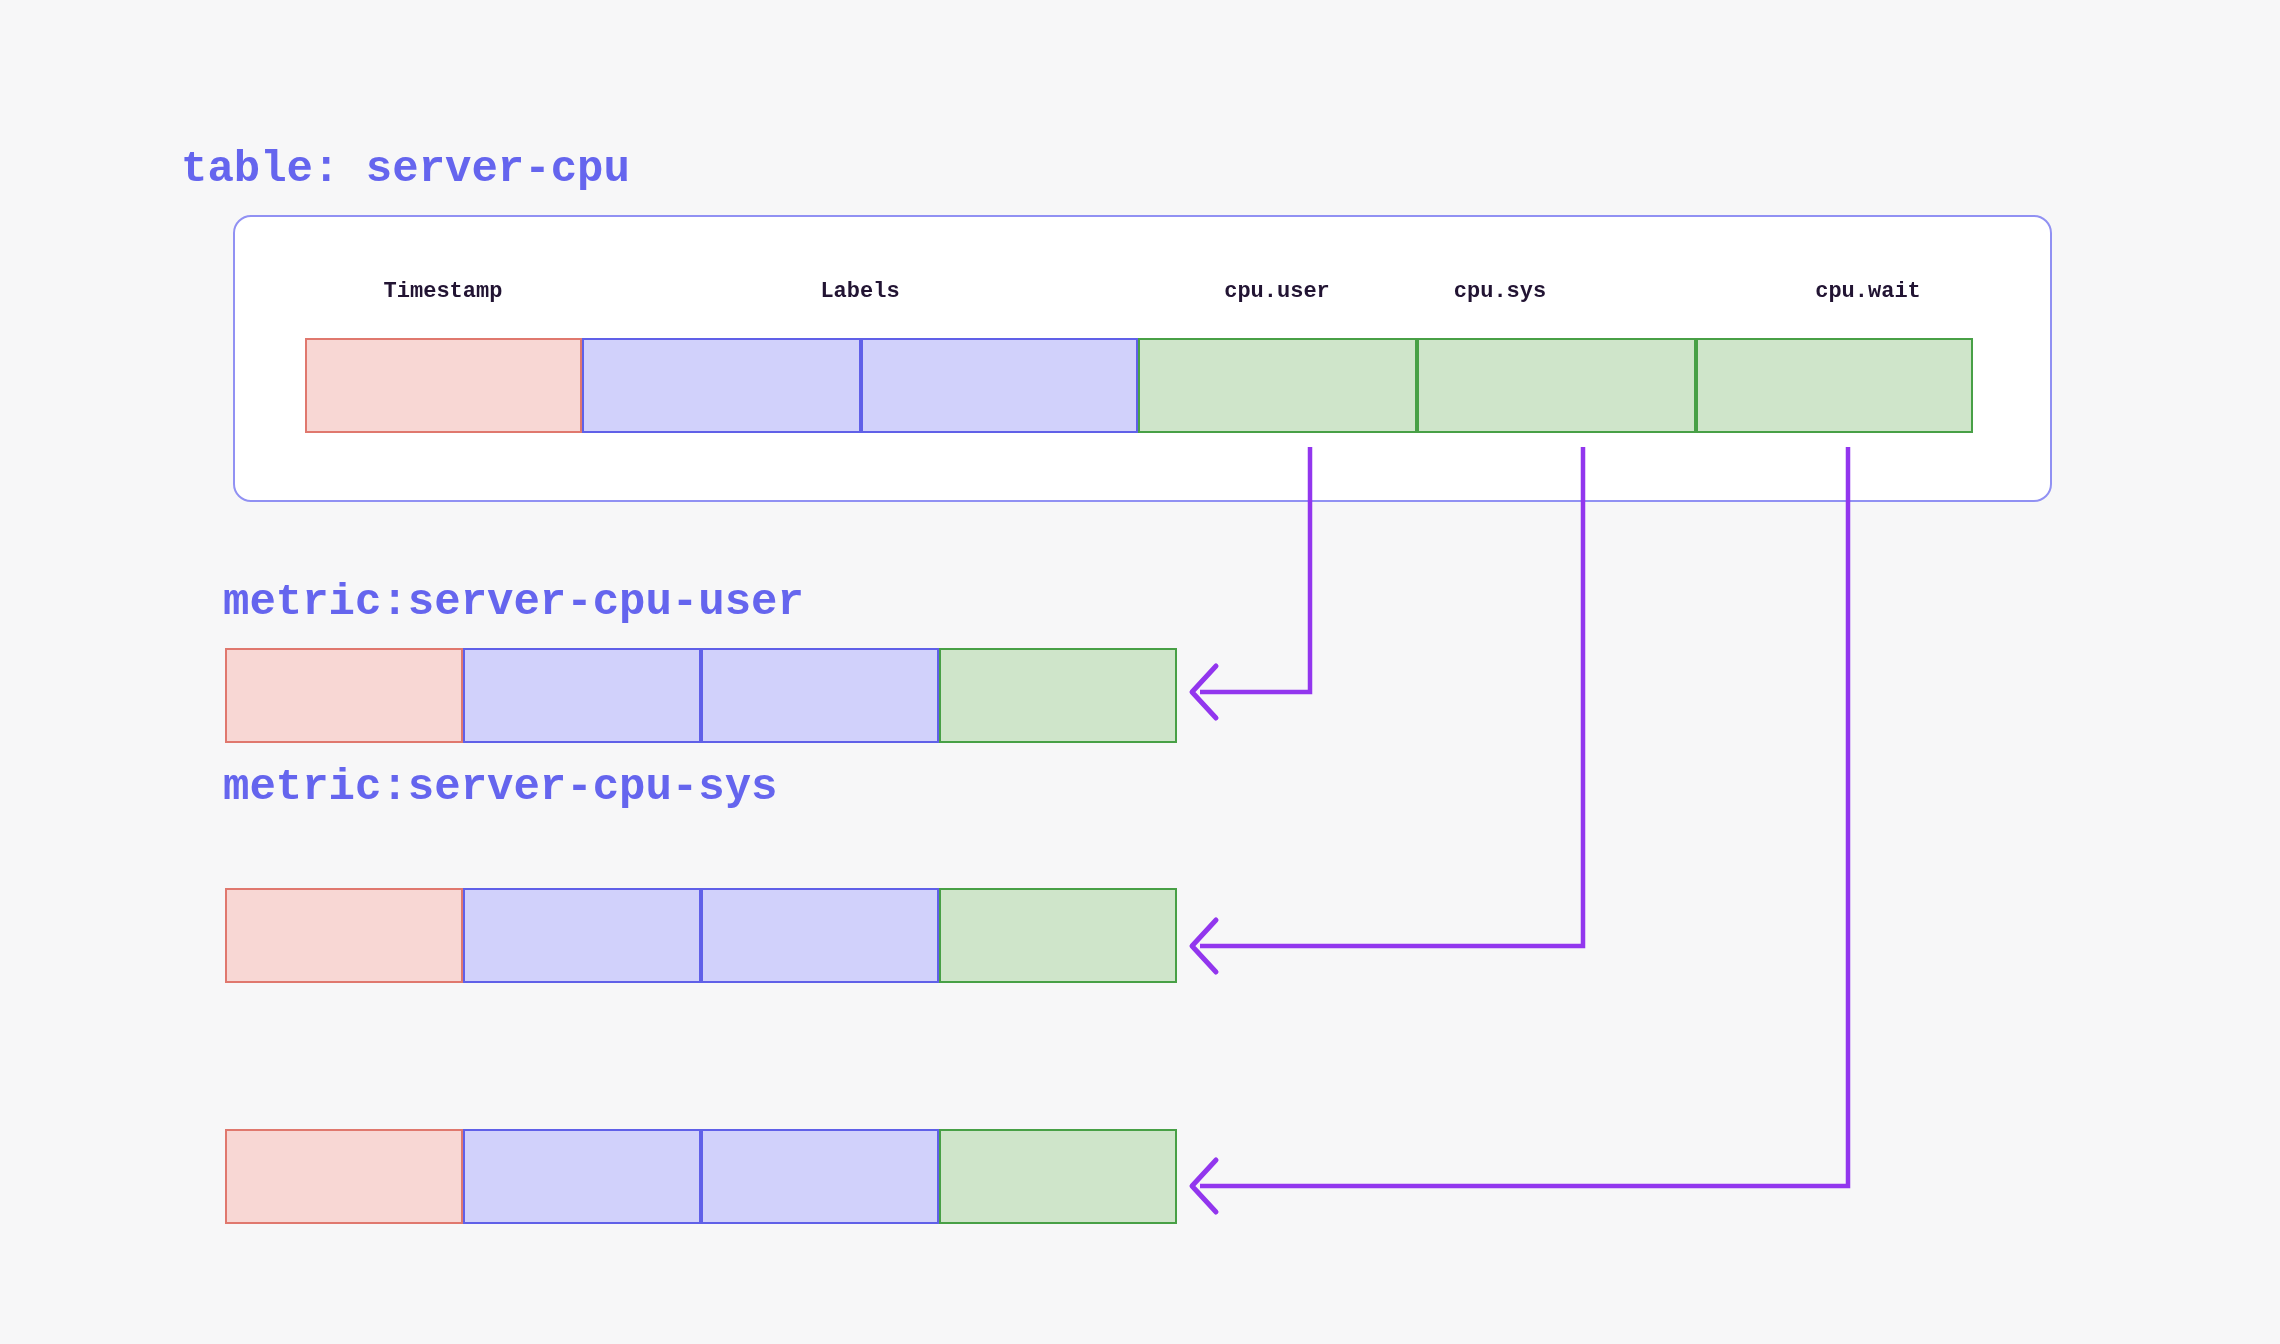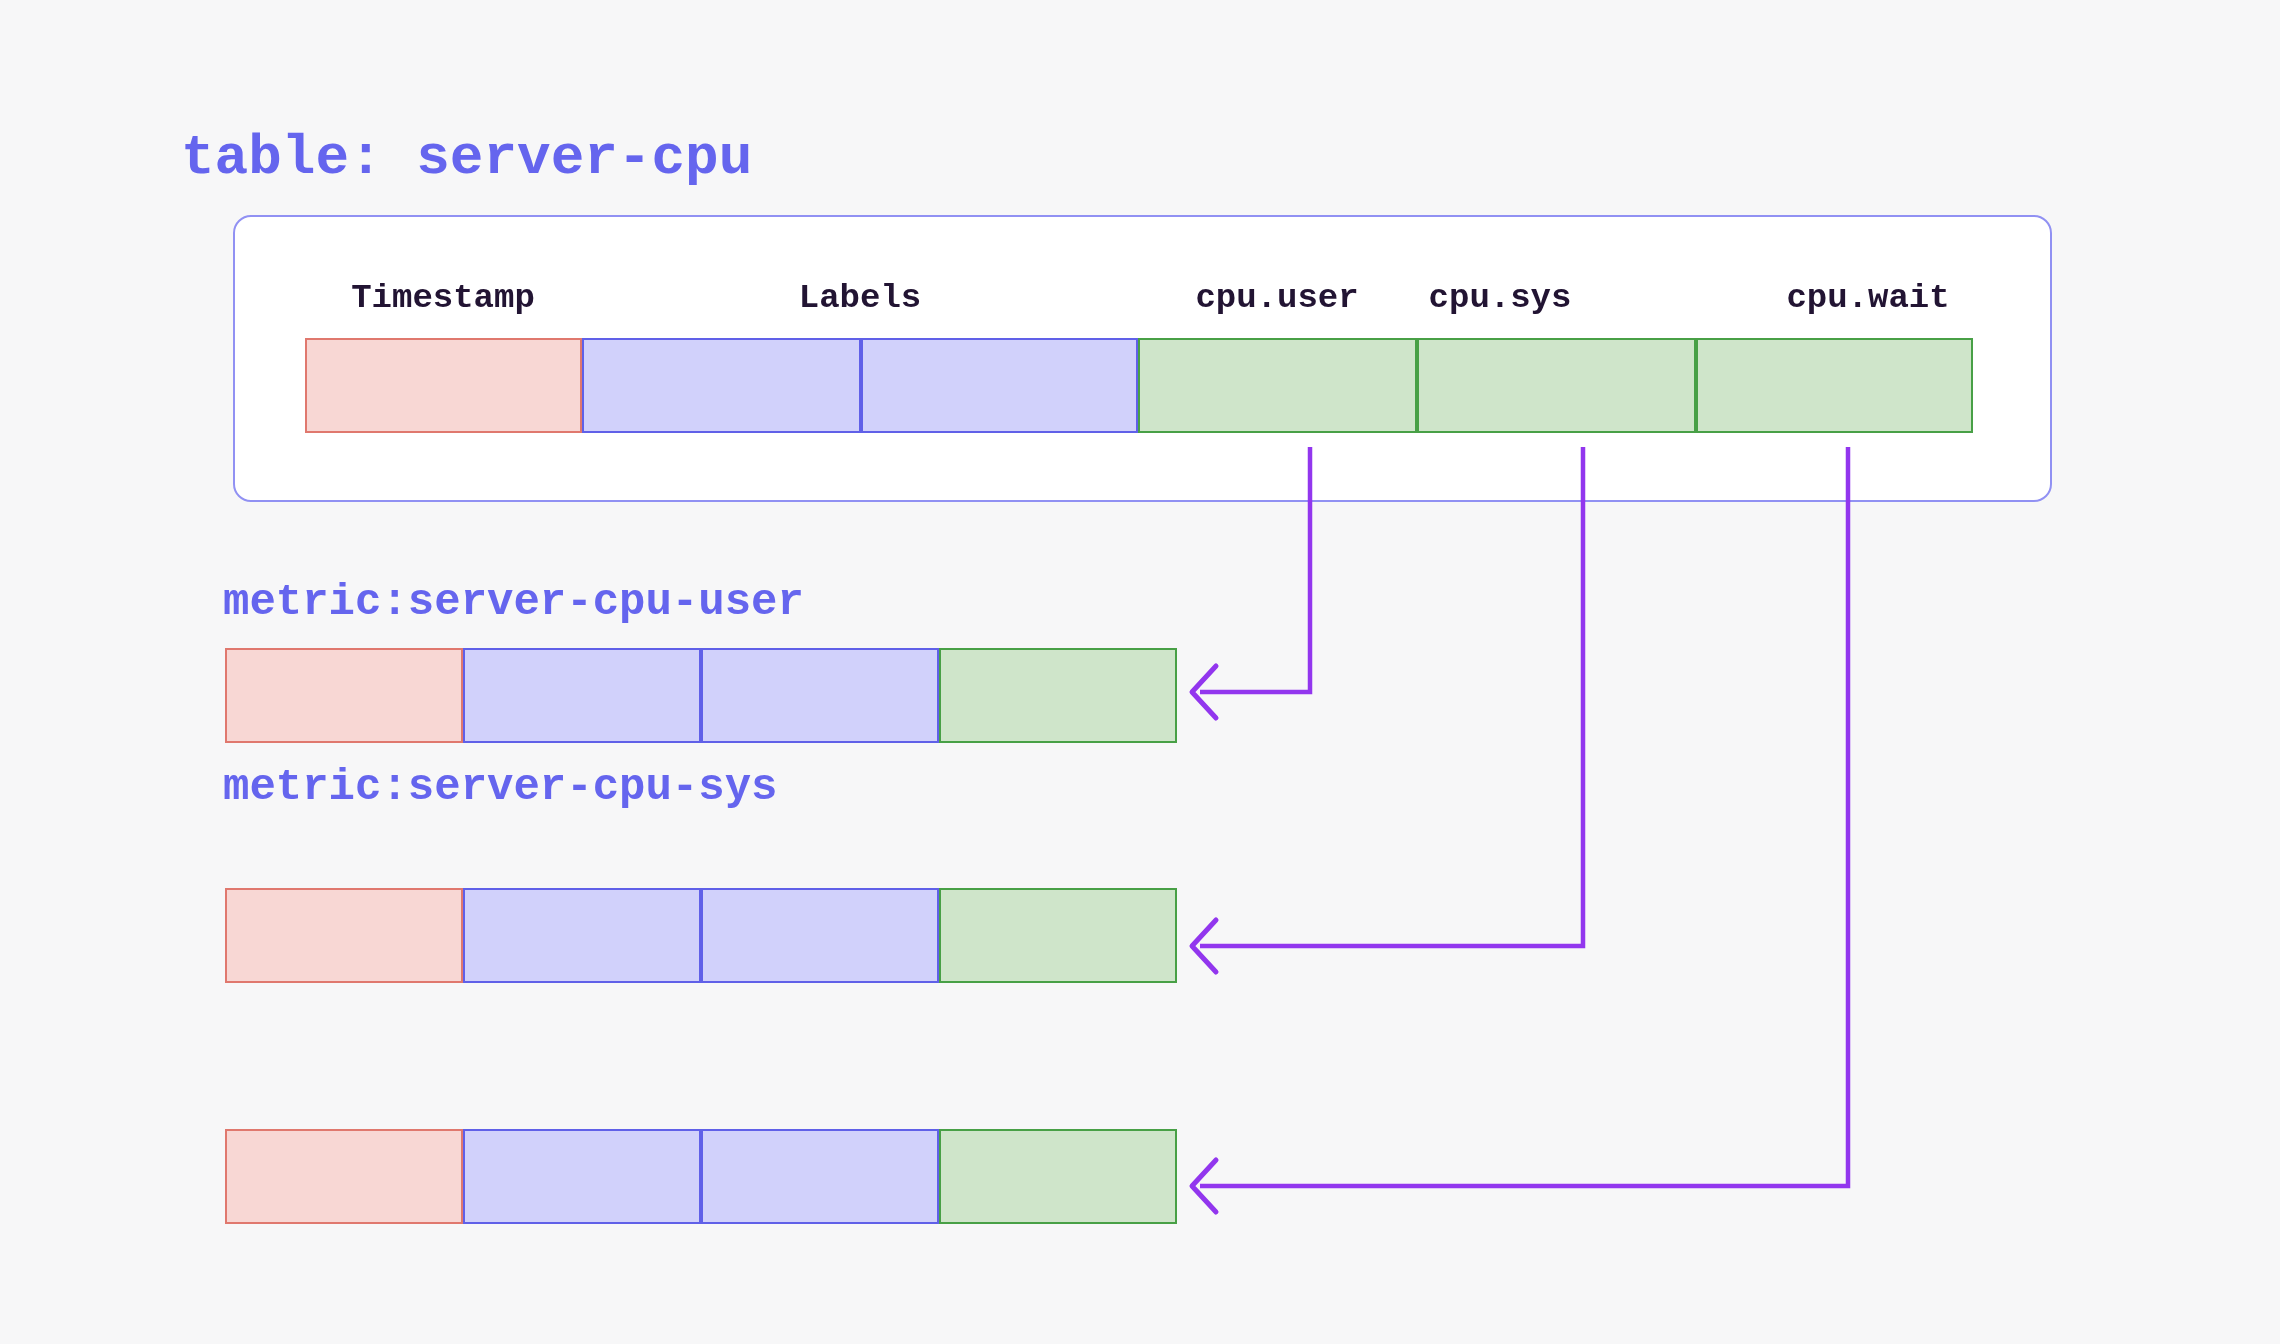--- a/index.html
+++ b/index.html
@@ -12,22 +12,22 @@
     width: 2280px;
     height: 1344px;
     background: var(--page-bg, #f7f7f8);
     overflow: hidden;
   }
 
   
   .diagram-title {
     position: absolute;
     left: 181px;
-    top: 130px;
-    font-size: 56px;
+    top: 147px;
+    font-size: 44px;
     font-weight: bold;
     line-height: 1;
     letter-spacing: 0;
     color: var(--accent-text, #6565ee);
     white-space: pre;
   }
   .metric-label {
     position: absolute;
     left: 223px;
     font-size: 44px;
@@ -49,21 +49,21 @@
     height: 287px;
     box-sizing: border-box;
     background: var(--panel-bg, #ffffff);
     border: 2px solid var(--panel-border, #9191f3);
     border-radius: 18px;
   }
   .col-header {
     position: absolute;
     top: 281px;
     transform: translateX(-50%);
-    font-size: 34px;
+    font-size: 22px;
     font-weight: bold;
     line-height: 1;
     color: var(--header-text, #221433);
     white-space: pre;
     font-family: Liberation Mono, monospace;
   }
   .col-header.h0 { left: 443px; }
   .col-header.h1 { left: 860px; }
   .col-header.h2 { left: 1277px; }
   .col-header.h3 { left: 1500px; }

